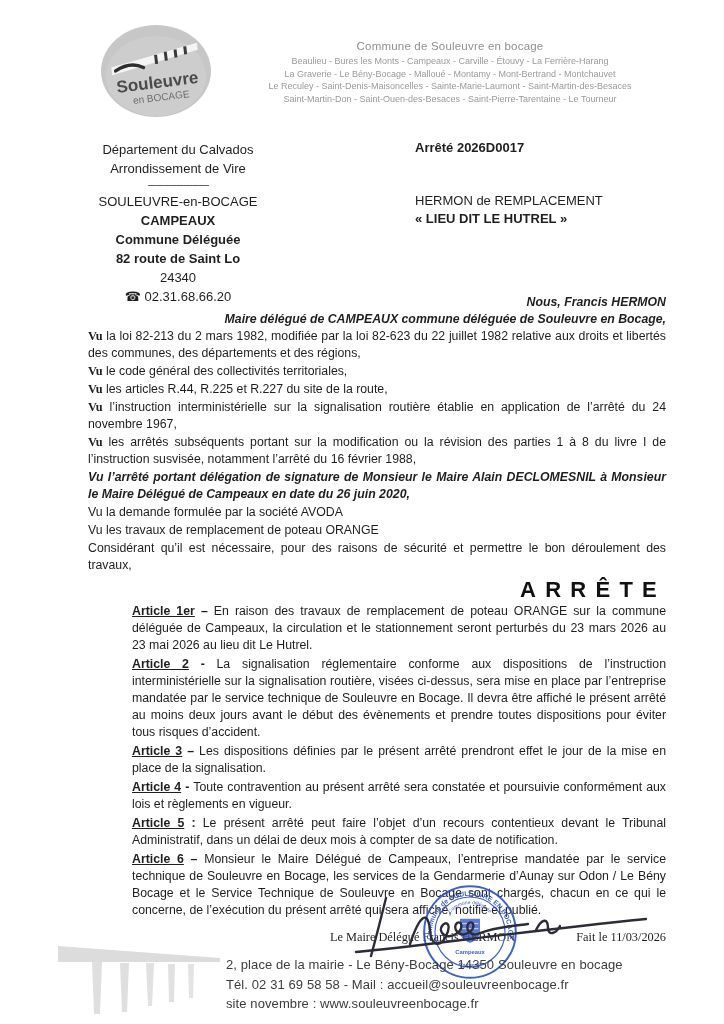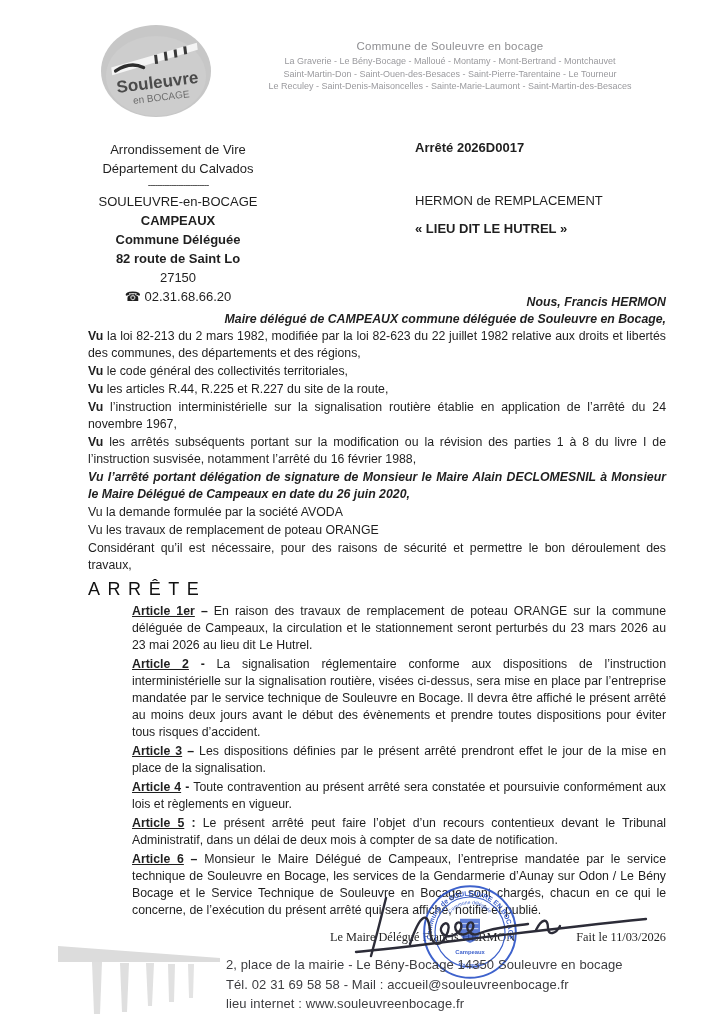--- a/index.html
+++ b/index.html
@@ -21,29 +21,29 @@
   .header-title { font-size: 11.5px; color: #8f8f92; letter-spacing: 0.2px; margin-bottom: 3px; }
   .communes-line { font-size: 9px; line-height: 12.5px; color: #9a9a9e; }
 
   
   .issuer-block { position: absolute; left: 78px; top: 140px; width: 200px; text-align: center; font-size: 13px; line-height: 19px; }
   .issuer-sep { font-size: 10px; letter-spacing: -1px; color: #444; line-height: 14px; }
   .bold { font-weight: bold; }
   .reference-block { position: absolute; left: 415px; top: 140px; width: 215px; text-align: left; font-size: 13px; }
   .ref-number { font-weight: bold; }
   .ref-subject1 { margin-top: 38px; }
-  .ref-subject2 { margin-top: 13px; font-weight: bold; }
+  .ref-subject2 { margin-top: 3px; font-weight: bold; }
 
   
   .body-content { position: absolute; left: 88px; top: 294px; width: 578px; font-size: 12.3px; line-height: 17px; text-align: justify; }
   .intro { font-weight: bold; font-style: italic; text-align: right; }
   .clause { margin-bottom: 1px; }
-  .clause .lead { font-weight: bold; }
+  .clause .lead { font-weight: bold; font-family: Liberation Serif, serif; }
   .clause.bold-italic { font-weight: bold; font-style: italic; }
-  .arrete-heading { text-align: left; font-size: 18px; font-weight: normal; letter-spacing: 0.42em; margin: 7px 0 5px 0; color: #111; }
+  .arrete-heading { text-align: right; font-size: 22px; font-weight: bold; letter-spacing: 0.42em; margin: 7px 0 5px 0; color: #111; }
   .article { margin-bottom: 2px; margin-left: 44px; }
   .article-label { font-weight: bold; text-decoration: underline; }
   .article-sep { font-weight: bold; }
   .sig-row { position: relative; margin-top: 10px; text-align: right; font-family: Liberation Serif, serif; }
   .signer { position: absolute; left: 242px; top: 0; }
 
   
   .stamp-area { position: absolute; left: 350px; top: 878px; width: 300px; height: 110px; }
   .stamp-svg { position: absolute; left: 70px; top: 4px; width: 100px; height: 100px; opacity: 0.92; }
   .signature-svg { position: absolute; left: 0; top: 8px; width: 300px; height: 90px; }
@@ -69,34 +69,35 @@
         <rect x="88" y="26" width="3" height="8" fill="#3a3a3a"></rect>
         <path d="M18,42 C28,37 38,37 46,42" stroke="#2e2e2e" stroke-width="3.5" fill="none" stroke-linecap="round"></path>
         <text x="58" y="64" text-anchor="middle" font-size="17" font-weight="bold" fill="#4b4b4b" font-family="Liberation Sans, sans-serif">Souleuvre</text>
         <text x="60" y="77" text-anchor="middle" font-size="10" fill="#6e6e6e" font-family="Liberation Sans, sans-serif">en BOCAGE</text>
       </g>
     </svg>
   </div>
 
   <div class="header-center">
     <div class="header-title">Commune de Souleuvre en bocage</div>
+    <div class="communes-line">Beaulieu - Bures les Monts - Campeaux - Carville - Étouvy - La Ferrière-Harang</div>
     <div class="communes-line">La Graverie - Le Bény-Bocage - Malloué - Montamy - Mont-Bertrand - Montchauvet</div>
+    <div class="communes-line">Le Reculey - Saint-Denis-Maisoncelles - Sainte-Marie-Laumont - Saint-Martin-des-Besaces</div>
     <div class="communes-line">Saint-Martin-Don - Saint-Ouen-des-Besaces - Saint-Pierre-Tarentaine - Le Tourneur</div>
-    <div class="communes-line">Le Reculey - Saint-Denis-Maisoncelles - Sainte-Marie-Laumont - Saint-Martin-des-Besaces</div>
   </div>
 
   <div class="issuer-block">
+    <div>Département du Calvados</div>
     <div>Arrondissement de Vire</div>
-    <div>Département du Calvados</div>
     <div class="issuer-sep">--------------------------</div>
     <div>SOULEUVRE-en-BOCAGE</div>
     <div class="bold">CAMPEAUX</div>
     <div class="bold">Commune Déléguée</div>
     <div class="bold">82 route de Saint Lo</div>
-    <div>27150</div>
+    <div>24340</div>
     <div>☎ 02.31.68.66.20</div>
   </div>
 
   <div class="reference-block">
     <div class="ref-number">Arrêté 2026D0017</div>
     <div class="ref-subject1">HERMON de REMPLACEMENT</div>
     <div class="ref-subject2">« LIEU DIT LE HUTREL »</div>
   </div>
 
   <div class="body-content">
@@ -166,16 +167,16 @@
     <polygon points="34,24 44,24 42,76 36,76" fill="#dfdfdf"></polygon>
     <polygon points="62,25 71,25 69,74 64,74" fill="#dfdfdf"></polygon>
     <polygon points="88,25 96,25 94,68 90,68" fill="#e1e1e1"></polygon>
     <polygon points="110,26 117,26 116,64 111,64" fill="#e1e1e1"></polygon>
     <polygon points="130,26 136,26 135,60 131,60" fill="#e3e3e3"></polygon>
   </svg>
 
   <div class="footer-text">
     <div>2, place de la mairie - Le Bény-Bocage 14350 Souleuvre en bocage</div>
     <div>Tél. 02 31 69 58 58 - Mail : accueil@souleuvreenbocage.fr</div>
-    <div>lieu internet : www.souleuvreenbocage.fr</div>
+    <div>site novembre : www.souleuvreenbocage.fr</div>
   </div>
 
 </div>
 
 </body></html>

